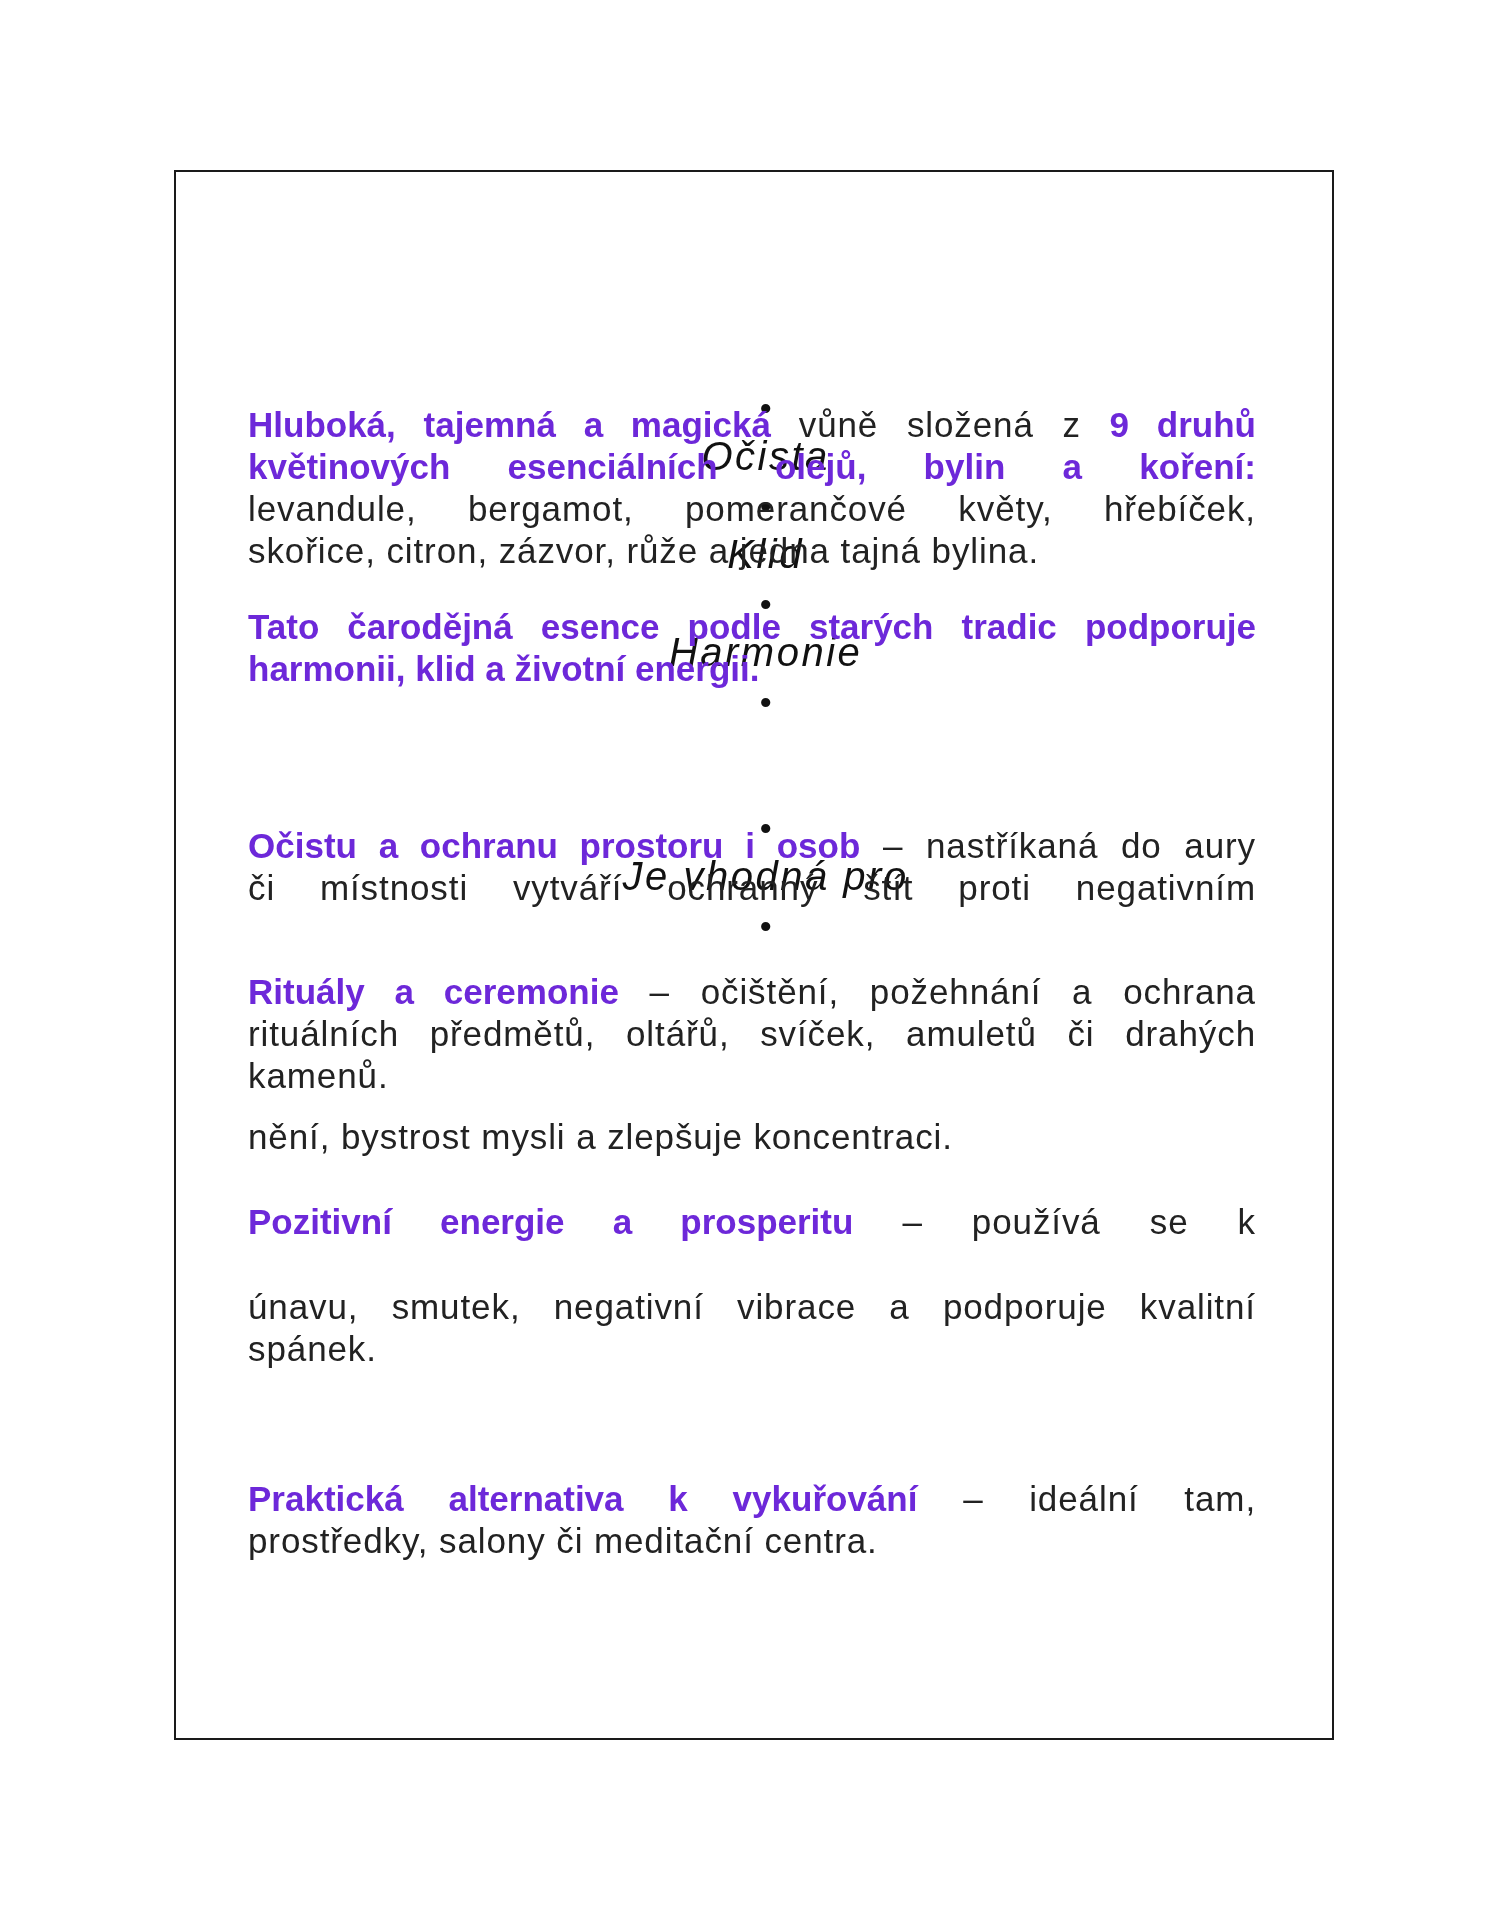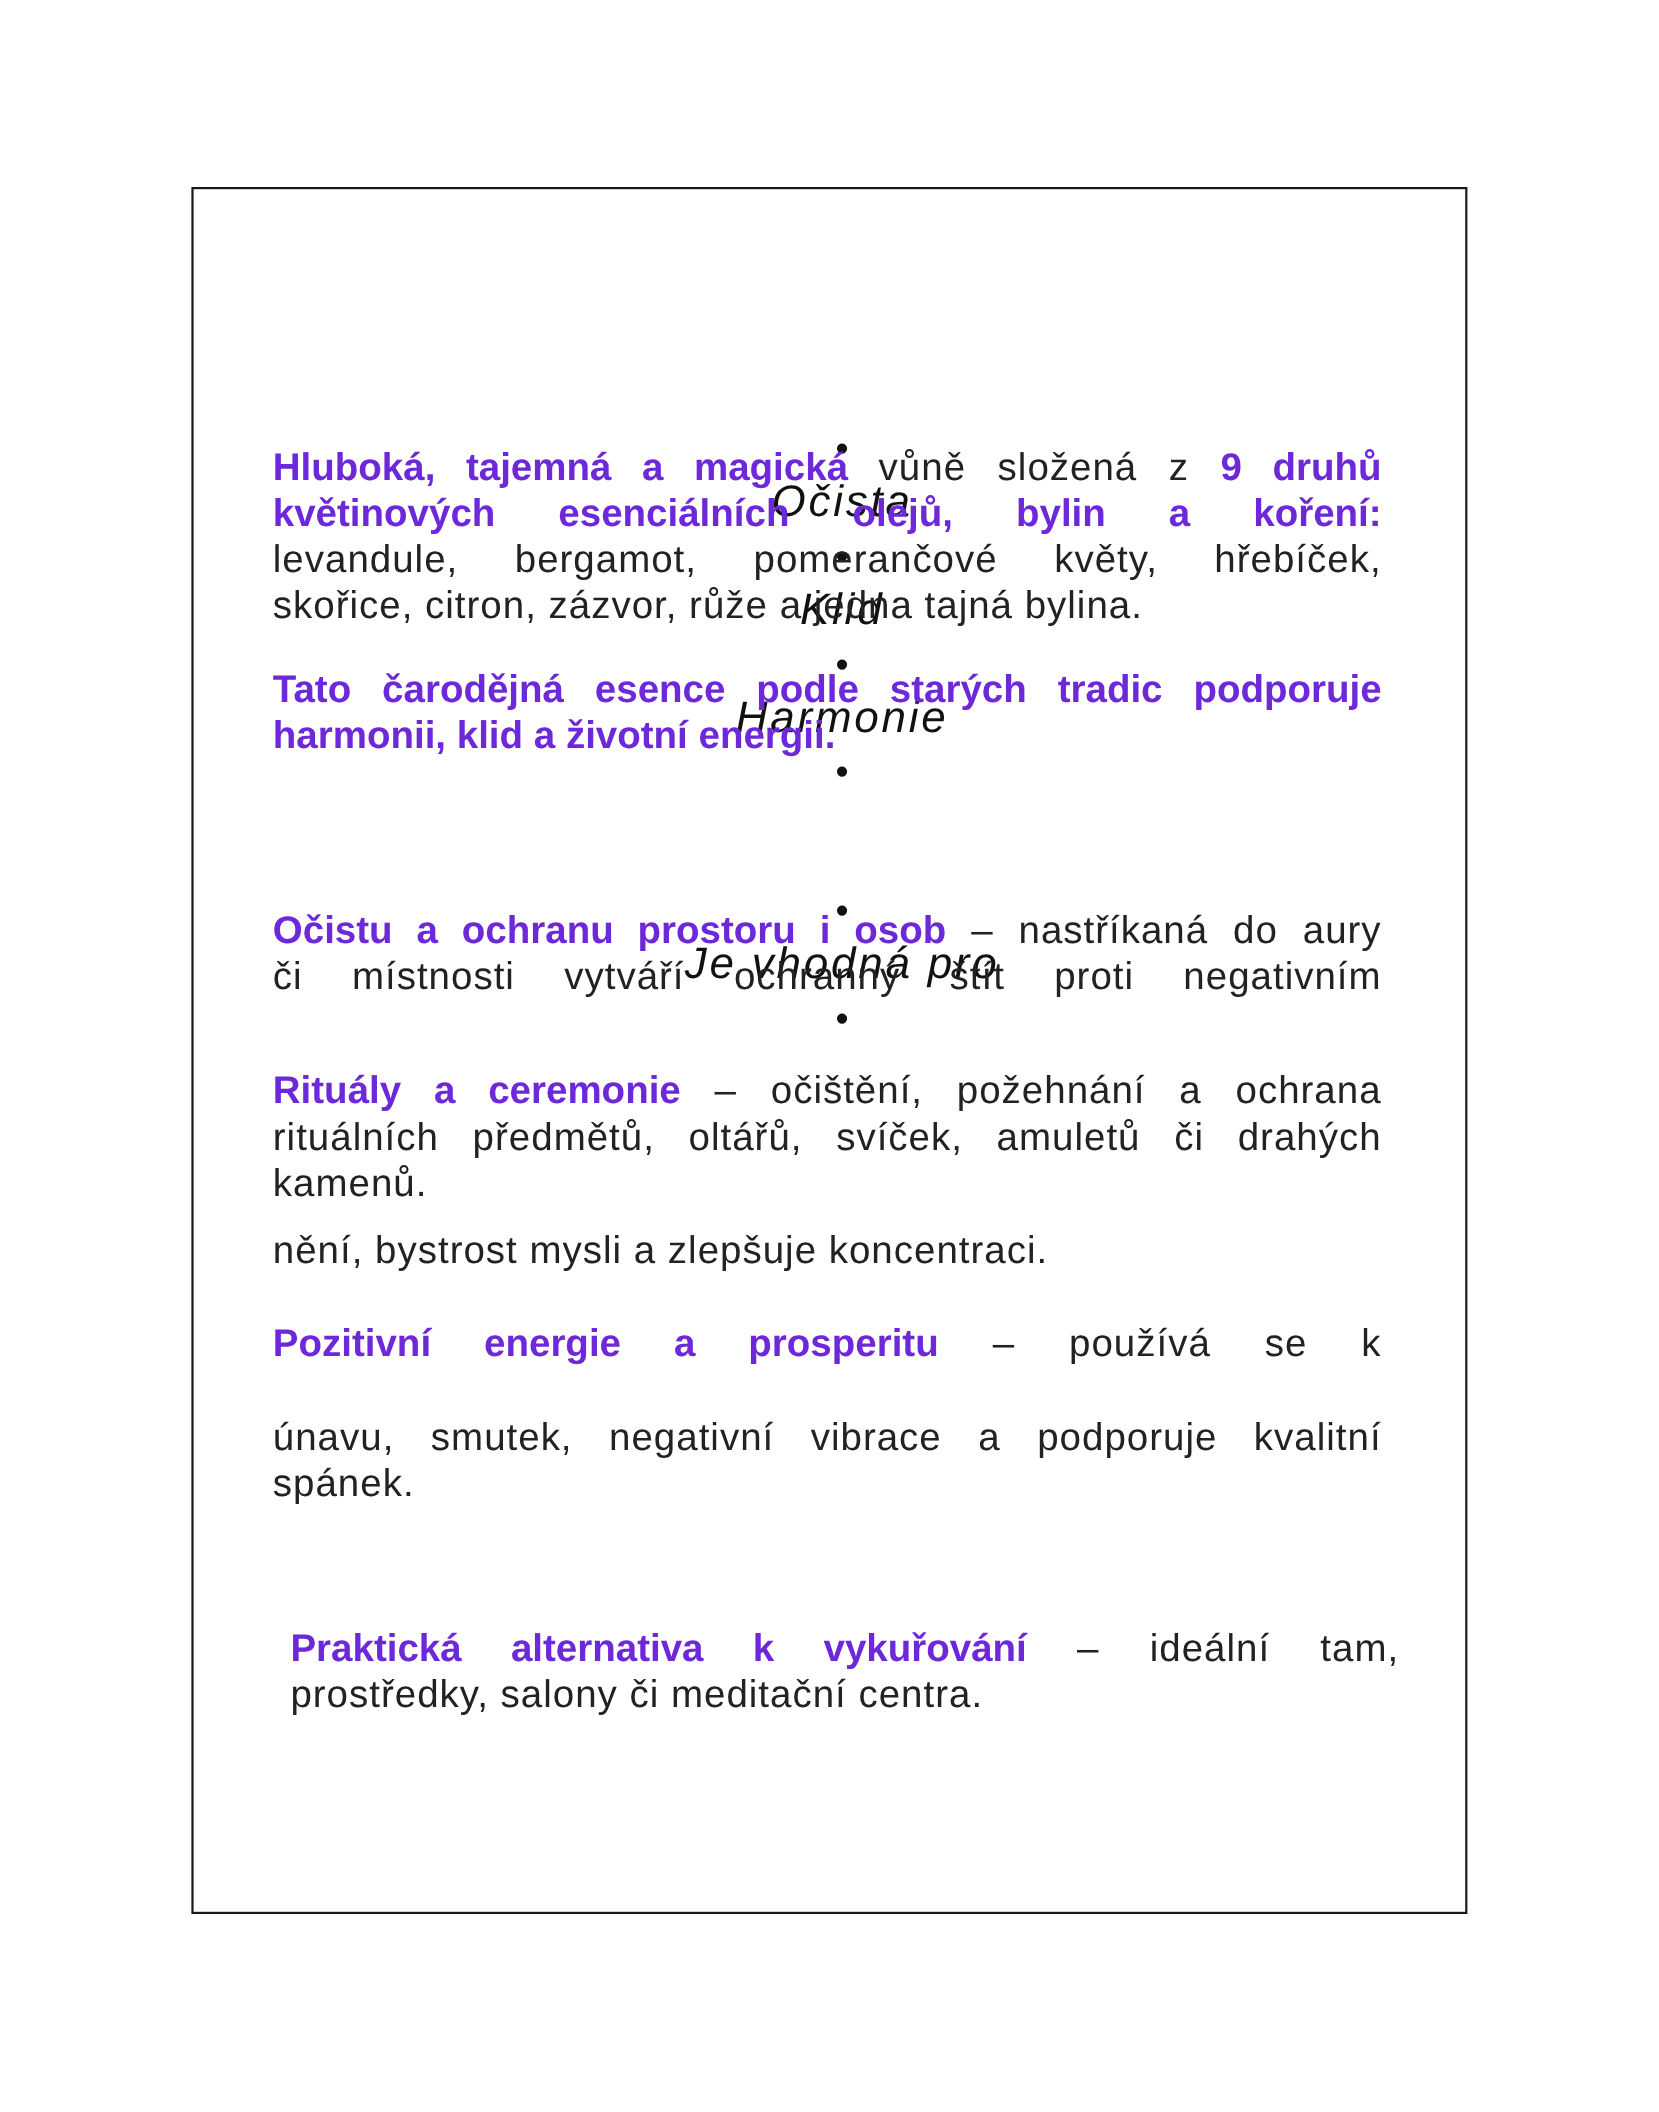--- a/index.html
+++ b/index.html
@@ -62,16 +62,16 @@
 <div class="block" style="top:1116px;">
     <span class="line last"><span class="seg-light">nění, bystrost mysli a zlepšuje koncentraci.</span></span>
   </div>
 <div class="block" style="top:1201px;">
     <span class="line"><span class="seg-bold">Pozitivní energie a prosperitu</span><span class="seg-light"> – používá se k</span></span>
   </div>
 <div class="block" style="top:1286px;">
     <span class="line"><span class="seg-light">únavu, smutek, negativní vibrace a podporuje kvalitní</span></span>
     <span class="line last"><span class="seg-light">spánek.</span></span>
   </div>
-<div class="block" style="top:1478px;margin-left:16px;">
+<div class="block" style="top:1478px;">
     <span class="line"><span class="seg-bold">Praktická alternativa k vykuřování</span><span class="seg-light"> – ideální tam,</span></span>
     <span class="line last"><span class="seg-light">prostředky, salony či meditační centra.</span></span>
   </div>
 
 </body></html>

